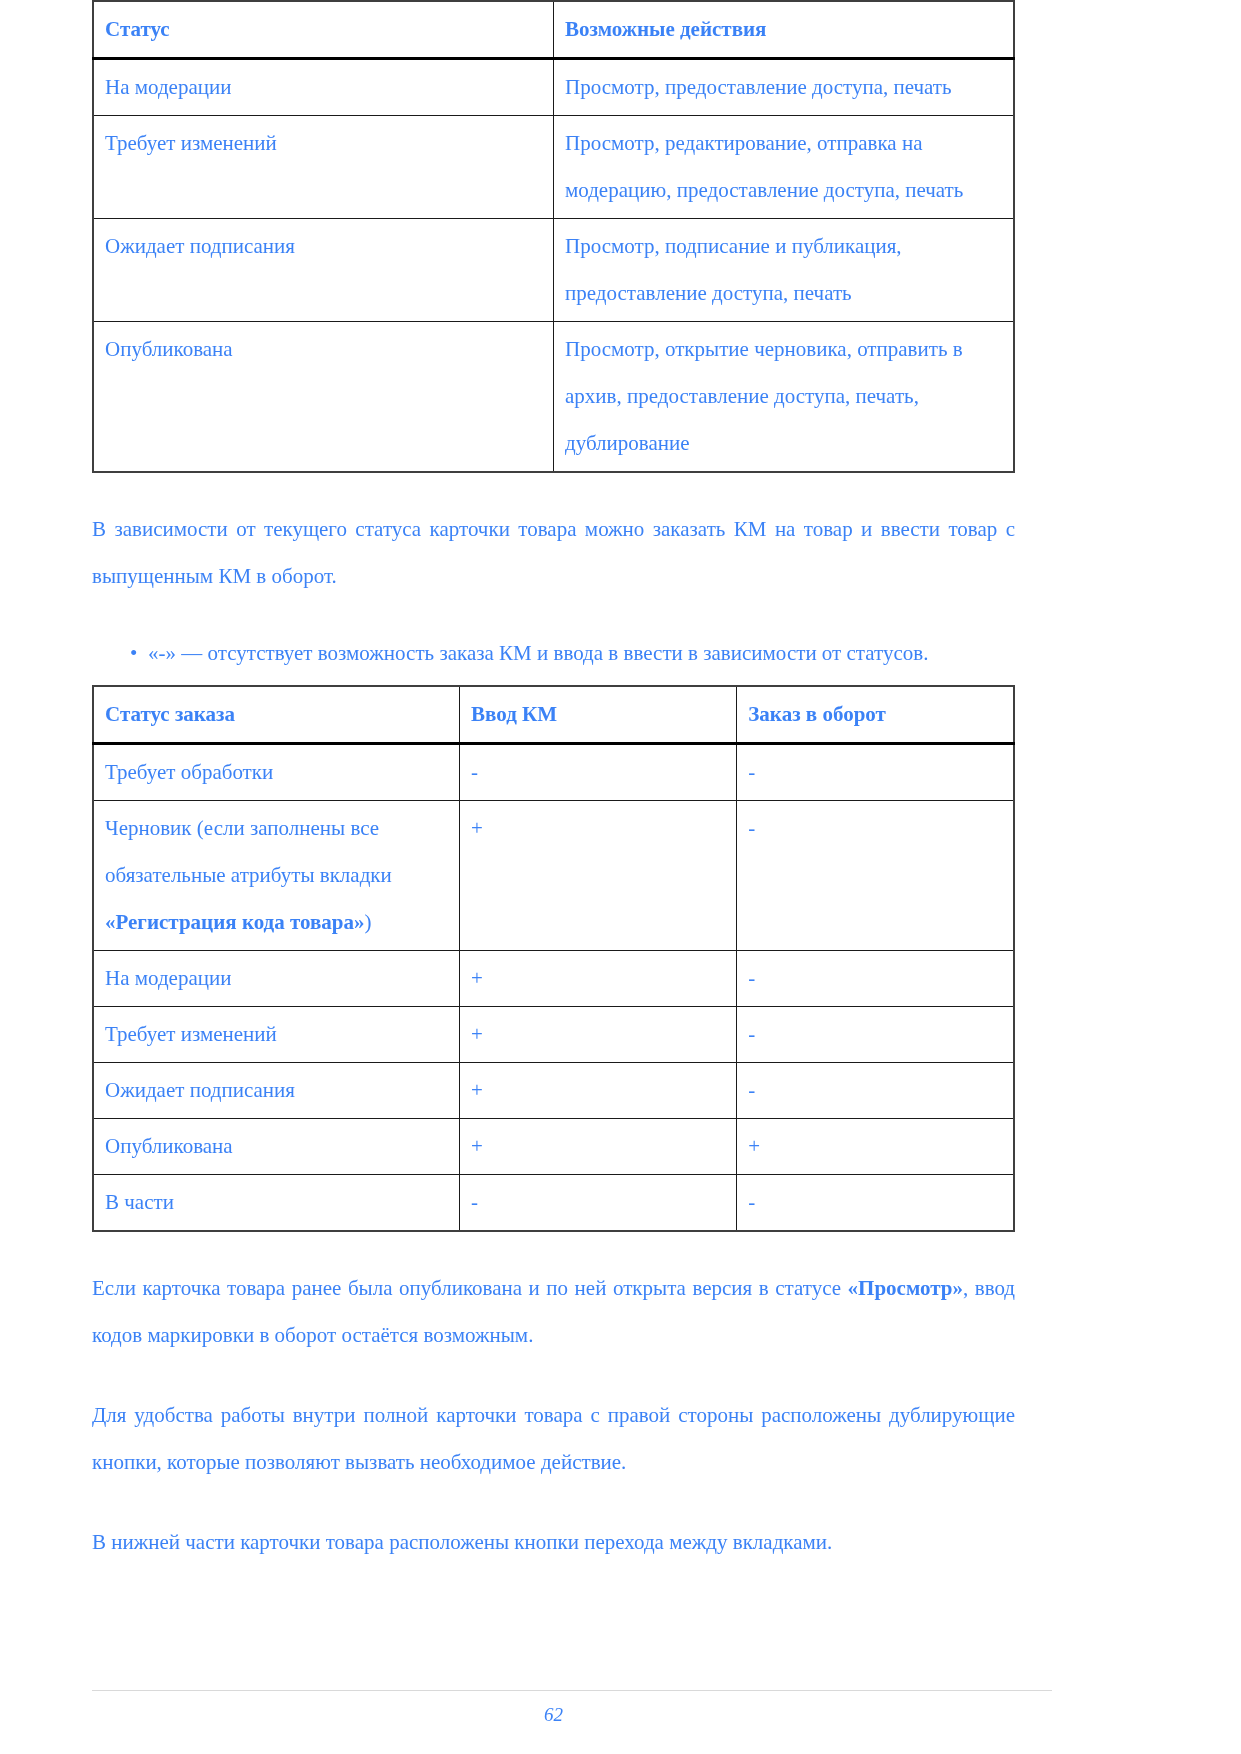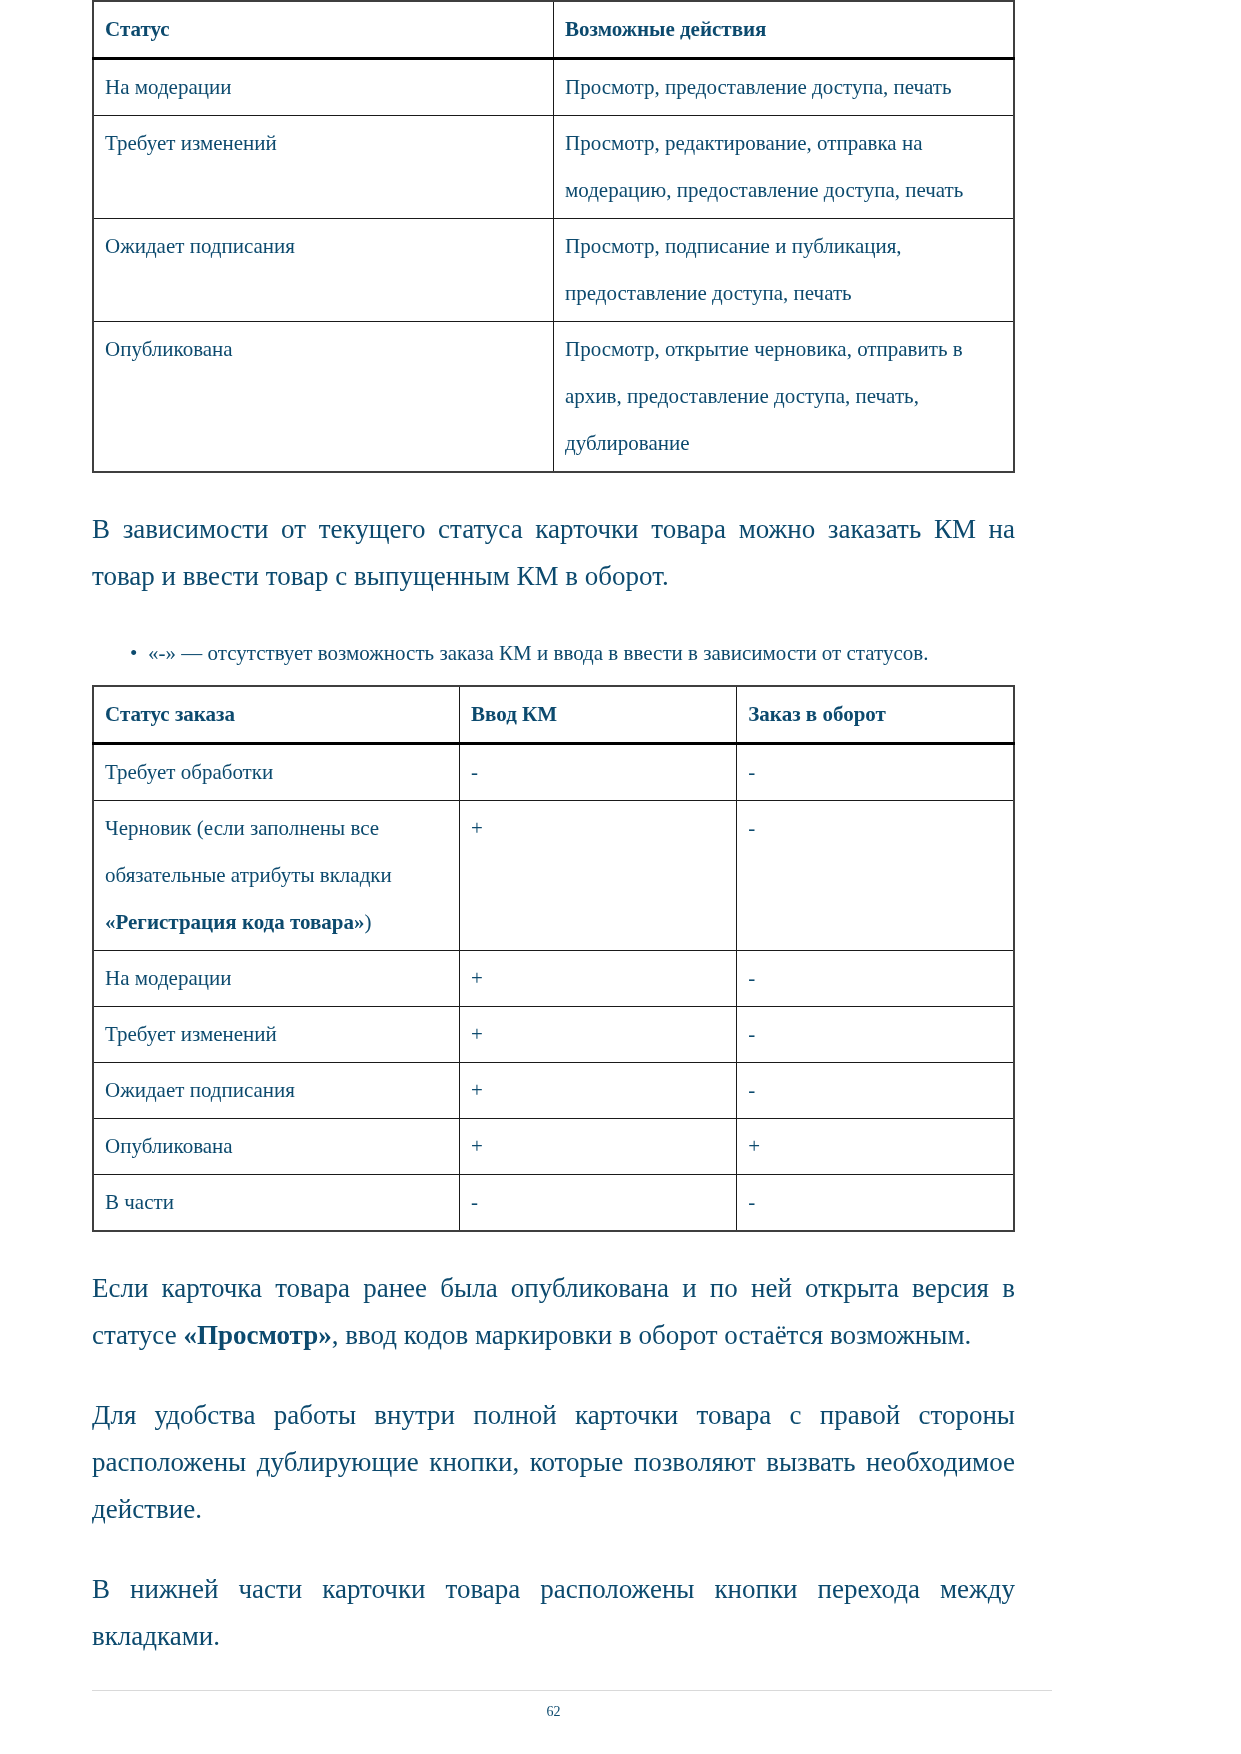--- a/index.html
+++ b/index.html
@@ -6,21 +6,21 @@
     margin: 0;
     padding: 0;
     background: #ffffff;
   }
   .page {
     position: relative;
     width: 1052px;
     height: 1754px;
     background: #ffffff;
     font-family: "Liberation Serif", "DejaVu Serif", serif;
-    color: #0c4a6e;
+    color: #3b82f6;
     overflow: hidden;
   }
   .content {
     position: absolute;
     left: 92px;
     top: 0;
     width: 923px;
   }
   table.doc-table {
     width: 100%;
@@ -49,21 +49,21 @@
   #status-actions-table col.c1 { width: 50%; }
   #status-actions-table col.c2 { width: 50%; }
   #order-status-table col.c1 { width: 39.8%; }
   #order-status-table col.c2 { width: 30.1%; }
   #order-status-table col.c3 { width: 30.1%; }
 
   .table-top { margin-top: 72px; }
   .table2-gap { margin-top: 24px; }
 
   p.body-par {
-    font-size: 27px;
+    font-size: 21px;
     line-height: 47px;
     text-align: justify;
     margin: 33px 0 0 0;
   }
   ul.dash-list {
     list-style: none;
     margin: 30px 0 0 0;
     padding: 0;
   }
   ul.dash-list li {
@@ -88,21 +88,22 @@
     width: 1058px;
     border-top: 1px solid #d9d9d9;
     height: 0;
   }
   .page-num {
     position: absolute;
     top: 1704px;
     left: 92px;
     width: 923px;
     text-align: center;
-    font-size: 14px;
+    font-size: 19px;
+    font-style: italic;
   }
 </style>
 </head>
 <body>
 
 <div class="page">
   <div class="content">
 
     <table class="doc-table table-top" id="status-actions-table">
       <colgroup>

